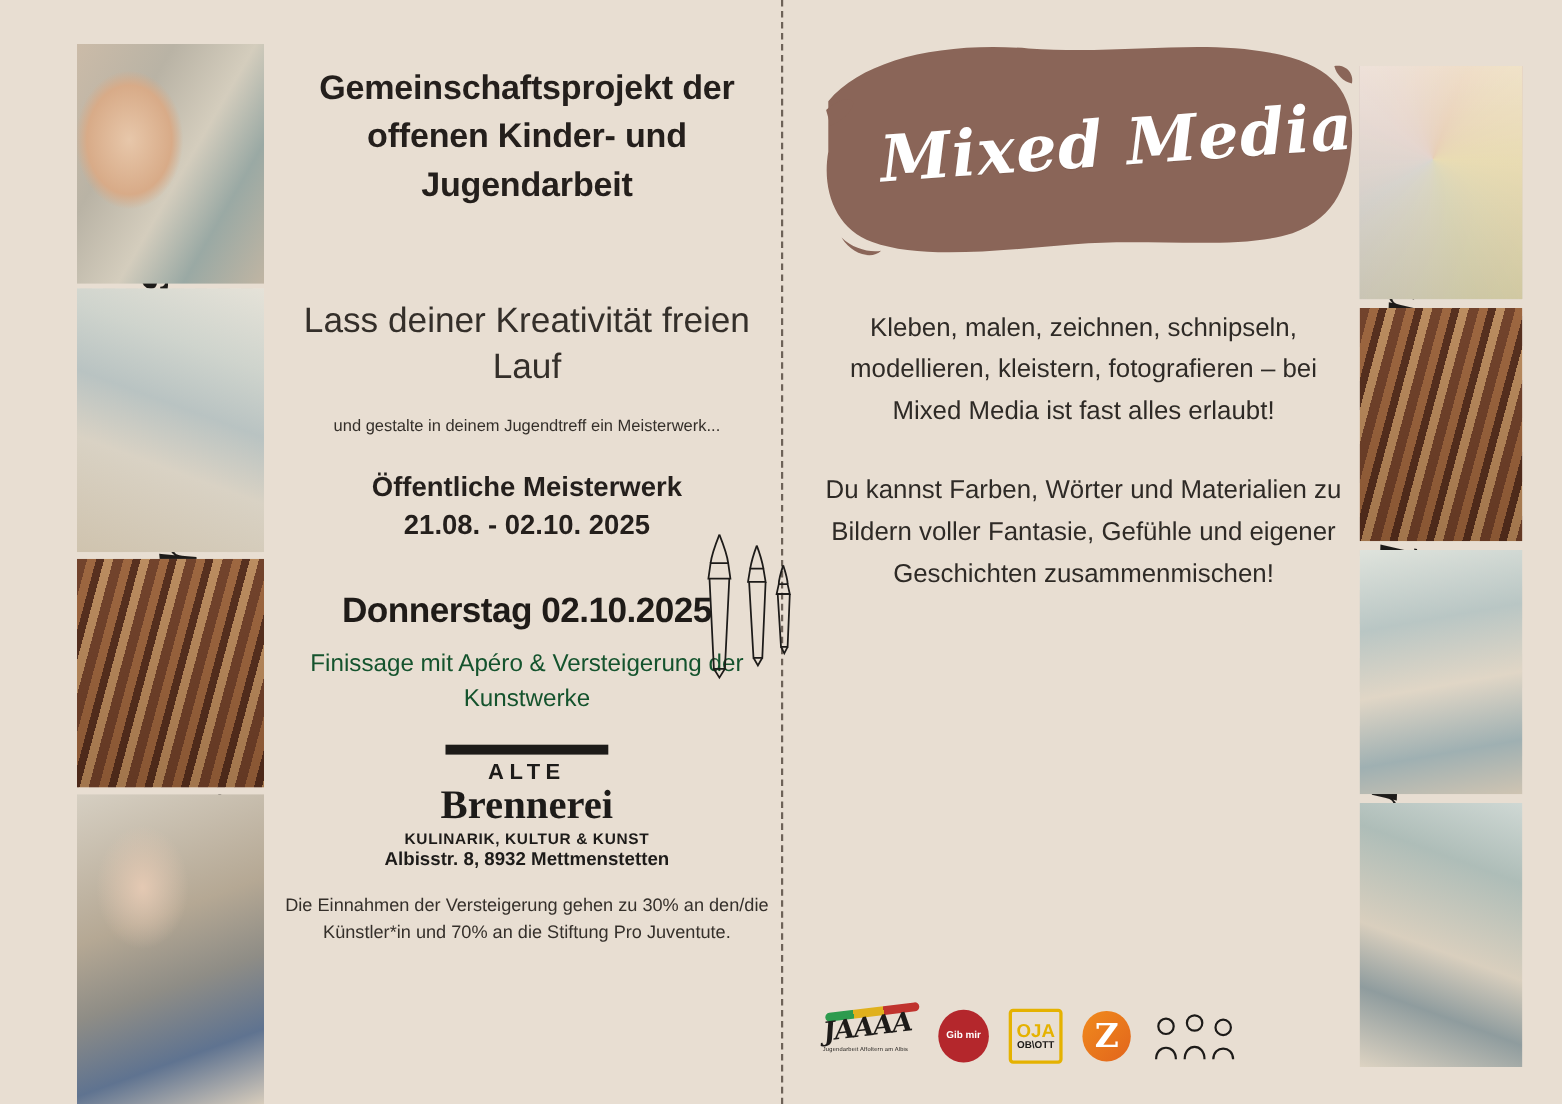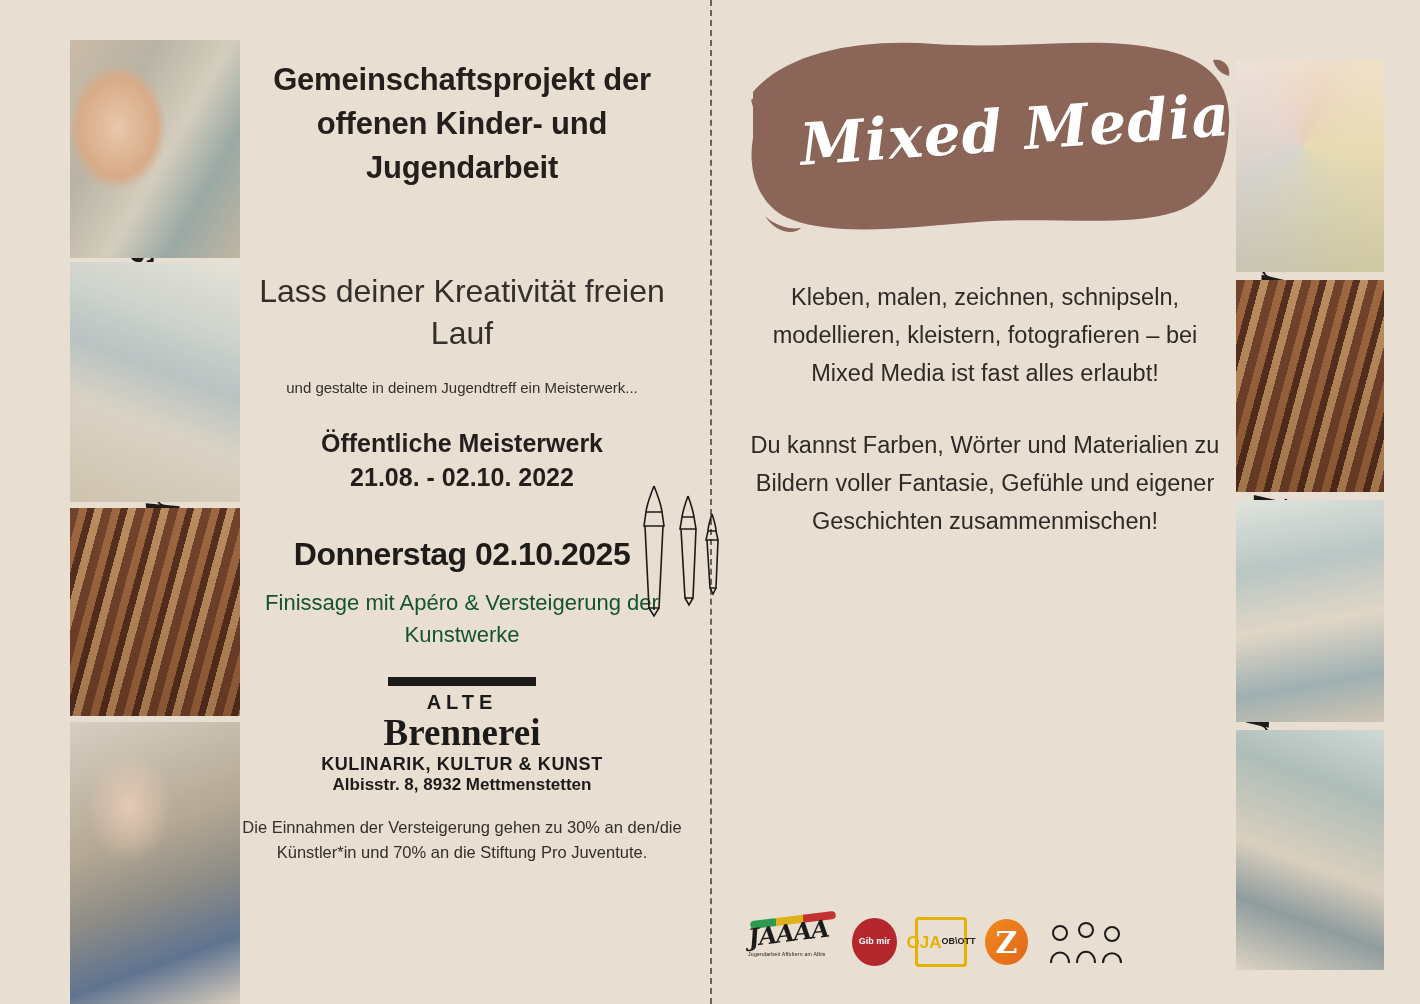--- a/index.html
+++ b/index.html
@@ -111,21 +111,21 @@
     background-blend-mode: normal, overlay;
   }
   .fill-canvas {
     background:
       linear-gradient(200deg, #cfd8d4 0%, #aebdb8 25%, #d9cfbe 55%, #8f9c9e 75%, #ddd3c2 100%);
   }
 
   
   .left-col {
     position: absolute;
-    left: 241px;
+    left: 258px;
     top: 0;
     width: 442px;
     text-align: center;
   }
   .headline {
     font-size: 31px;
     font-weight: 700;
     line-height: 1.42;
     letter-spacing: -0.2px;
     margin: 58px 0 0 0;
@@ -187,21 +187,21 @@
     color: #1d1b19;
   }
   .br-name {
     font-family: "Liberation Serif", serif;
     font-size: 37px;
     font-weight: 700;
     color: #1d1b19;
     margin-top: 2px;
   }
   .br-sub {
-    font-size: 18px;
+    font-size: 14px;
     font-weight: 700;
     letter-spacing: .6px;
     color: #1d1b19;
     margin-top: 4px;
   }
   .br-addr {
     font-size: 17px;
     font-weight: 700;
     color: #1d1b19;
     margin-top: 3px;
@@ -315,21 +315,21 @@
     width: 48px; height: 48px; border-radius: 50%;
     background: #b4272c;
     display: flex; align-items: center; justify-content: center;
     color: #fff; font-size: 9px; font-weight: 700; line-height: 1.1;
     text-align: center;
   }
   .logo-oja {
     width: 52px; height: 50px;
     border: 3px solid #e5b200;
     border-radius: 4px;
-    display: flex; 
+    display: flex; flex-direction: column;
     align-items: center; justify-content: center;
   }
   .logo-oja .oja-top { font-size: 17px; font-weight: 700; color: #e5b200; line-height: 1; }
   .logo-oja .oja-bot { font-size: 9px; font-weight: 700; color: #1d1b19; line-height: 1.1; }
   .logo-z {
     width: 46px; height: 46px; border-radius: 50%;
     background: linear-gradient(135deg,#f08a1d,#e2651c);
     color: #fff;
     font-family: "DejaVu Serif", serif;
     font-weight: 700; font-size: 30px;
@@ -376,21 +376,21 @@
   <div class="photo" id="photo-canvas-right" data-name="photo-canvas-right">
       <div class="ph-inner fill-canvas"></div>
     </div>
 
   <div class="left-col" data-name="left-panel">
     <p class="headline" data-name="headline">Gemeinschaftsprojekt der offenen Kinder- und Jugendarbeit</p>
     <p class="subhead" data-name="subheadline">Lass deiner Kreativität freien Lauf</p>
     <p class="subhead-note" data-name="subheadline-note">und gestalte in deinem Jugendtreff ein Meisterwerk...</p>
     <p class="expo" data-name="exhibition-block">
       <span data-name="exhibition-label">Öffentliche Meisterwerk</span><br>
-      <span data-name="exhibition-dates">21.08. - 02.10. 2022</span>
+      <span data-name="exhibition-dates">21.08. - 02.10. 2025</span>
     </p>
     <p class="event-date" data-name="event-date">Donnerstag 02.10.2025</p>
     <p class="event-desc" data-name="event-description">Finissage mit Apéro &amp; Versteigerung der Kunstwerke</p>
 
     <div class="brennerei" data-name="sponsor-logo-alte-brennerei">
       <div class="br-bars" data-name="sponsor-bar-decoration"></div>
       <div class="br-alte" data-name="sponsor-line1">ALTE</div>
       <div class="br-name" data-name="sponsor-line2">Brennerei</div>
       <div class="br-sub" data-name="sponsor-line3">KULINARIK, KULTUR &amp; KUNST</div>
       <div class="br-addr" data-name="sponsor-address">Albisstr. 8, 8932 Mettmenstetten</div>

